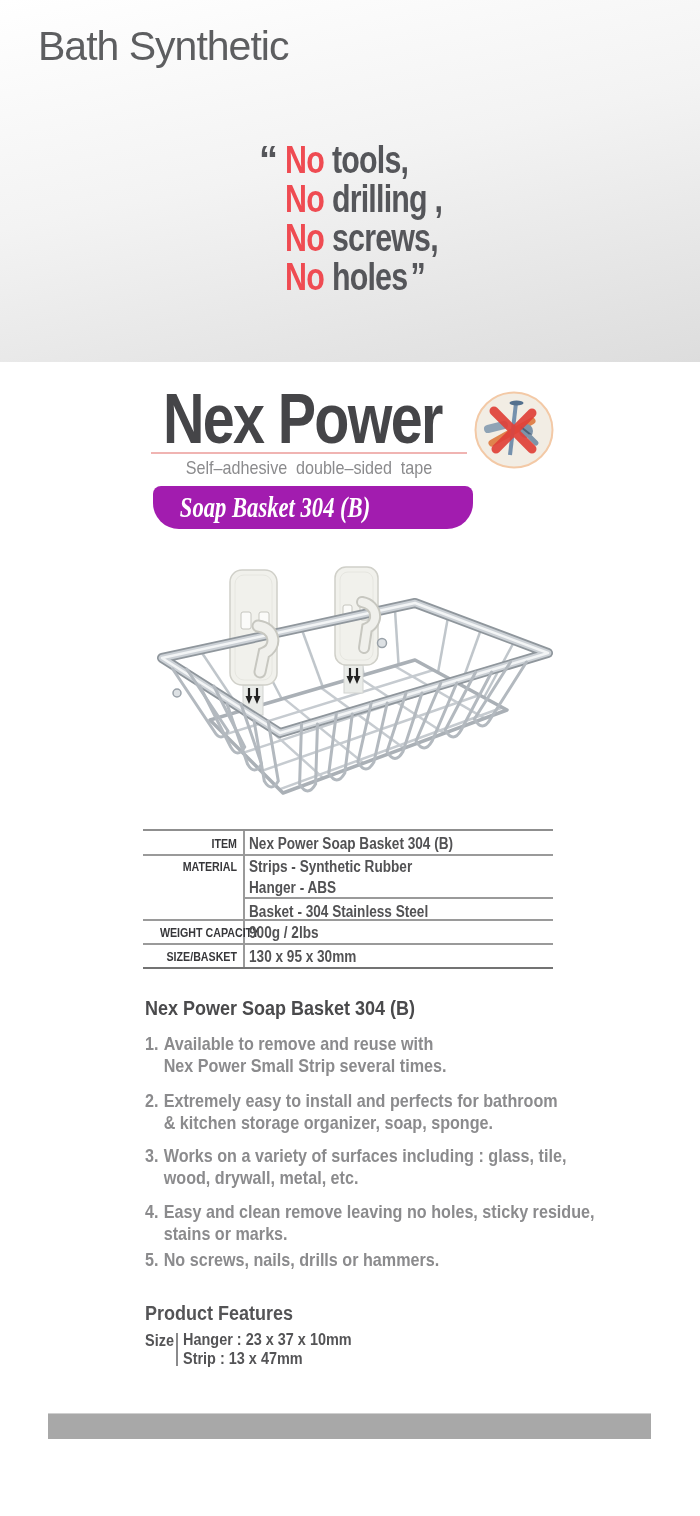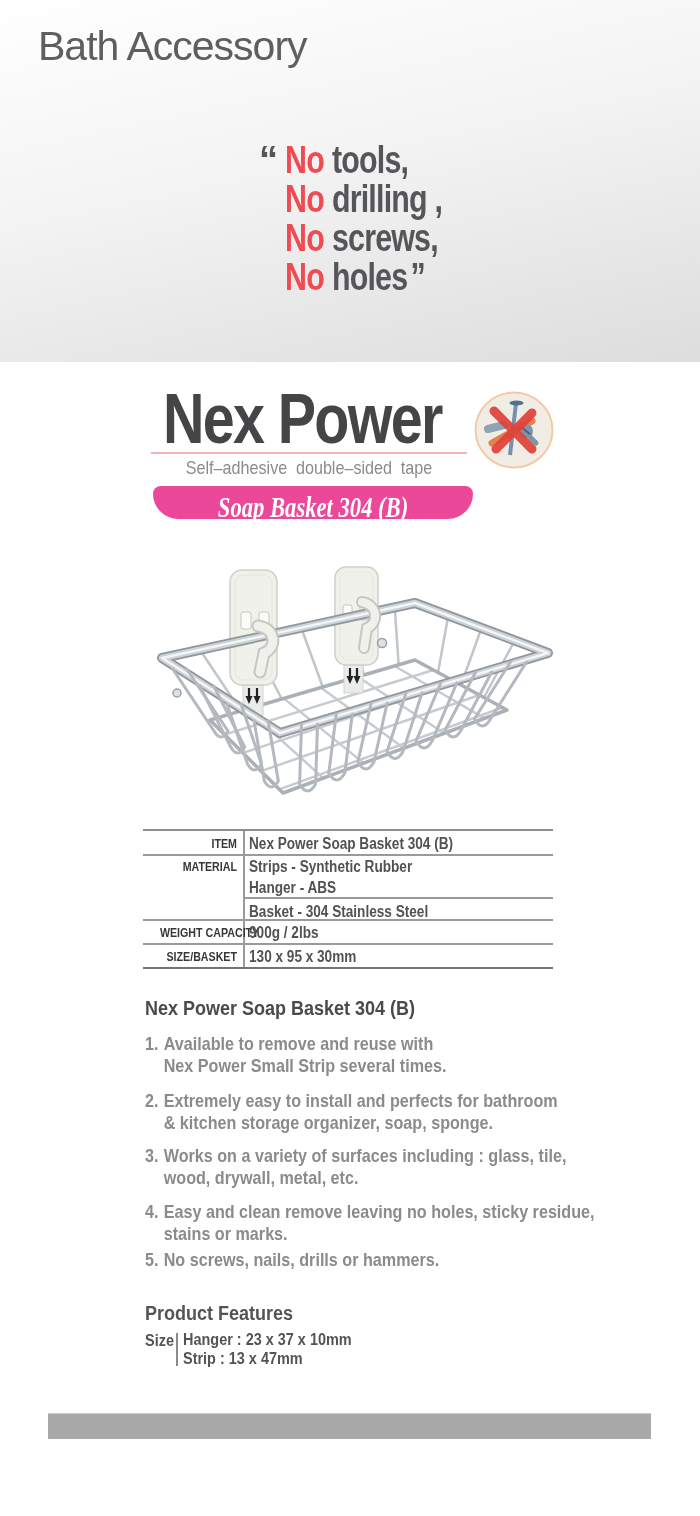--- a/index.html
+++ b/index.html
@@ -19,22 +19,22 @@
   .qclose{margin-left:4px;}
 
   
   .brand-name{left:163px;top:384px;font-size:70px;font-weight:bold;letter-spacing:-2px;
               color:#454548;line-height:1;white-space:nowrap;
               transform:scaleX(0.82);transform-origin:0 0;}
   .brand-underline{left:151px;top:452px;width:316px;height:2px;background:#f0b4b2;}
   .tagline-wrap{left:151px;top:457px;width:316px;text-align:center;}
   .tagline{display:inline-block;font-size:19px;color:#8b8b8d;white-space:nowrap;
            word-spacing:5px;transform:scaleX(0.85);transform-origin:50% 0;}
-  .banner{left:153px;top:486px;width:320px;height:33px;background:#ec4899;
-          border-radius:8px 8px 26px 26px;text-align:center;}
+  .banner{left:153px;top:486px;width:320px;height:43px;background:#a21caf;
+          border-radius:8px 8px 26px 26px;text-align:left;}
   .banner-label{display:inline-block;font-family:"Liberation Serif",serif;font-style:italic;
                 font-weight:bold;font-size:29px;color:#ffffff;line-height:42px;white-space:nowrap;
                 transform:scaleX(0.78);transform-origin:50% 0;}
 
   
   .product-svg{left:155px;top:558px;width:400px;height:250px;}
 
   
   .spec{left:143px;top:829px;width:410px;height:136px;
         border-top:2px solid #8f8f8f;border-bottom:2px solid #737373;}
@@ -63,21 +63,21 @@
               line-height:19px;white-space:nowrap;transform:scaleX(0.85);transform-origin:0 0;}
 
   
   .footer-bar{left:48px;top:1413px;width:603px;height:26px;background:#a8a8a8;
               box-shadow:inset 0 1px 0 #cfcfcf;}
 </style>
 </head>
 <body>
 
 <div class="abs header">
-  <div class="abs page-title">Bath Accessory</div>
+  <div class="abs page-title">Bath Synthetic</div>
 
   <div>
     <span class="abs quote-open">“</span>
     <div class="abs qline" style="top:141px">
       <span class="qno">No</span><span>tools,</span>
     </div>
     <div class="abs qline" style="top:180px">
       <span class="qno">No</span><span>drilling ,</span>
     </div>
     <div class="abs qline" style="top:219px">

